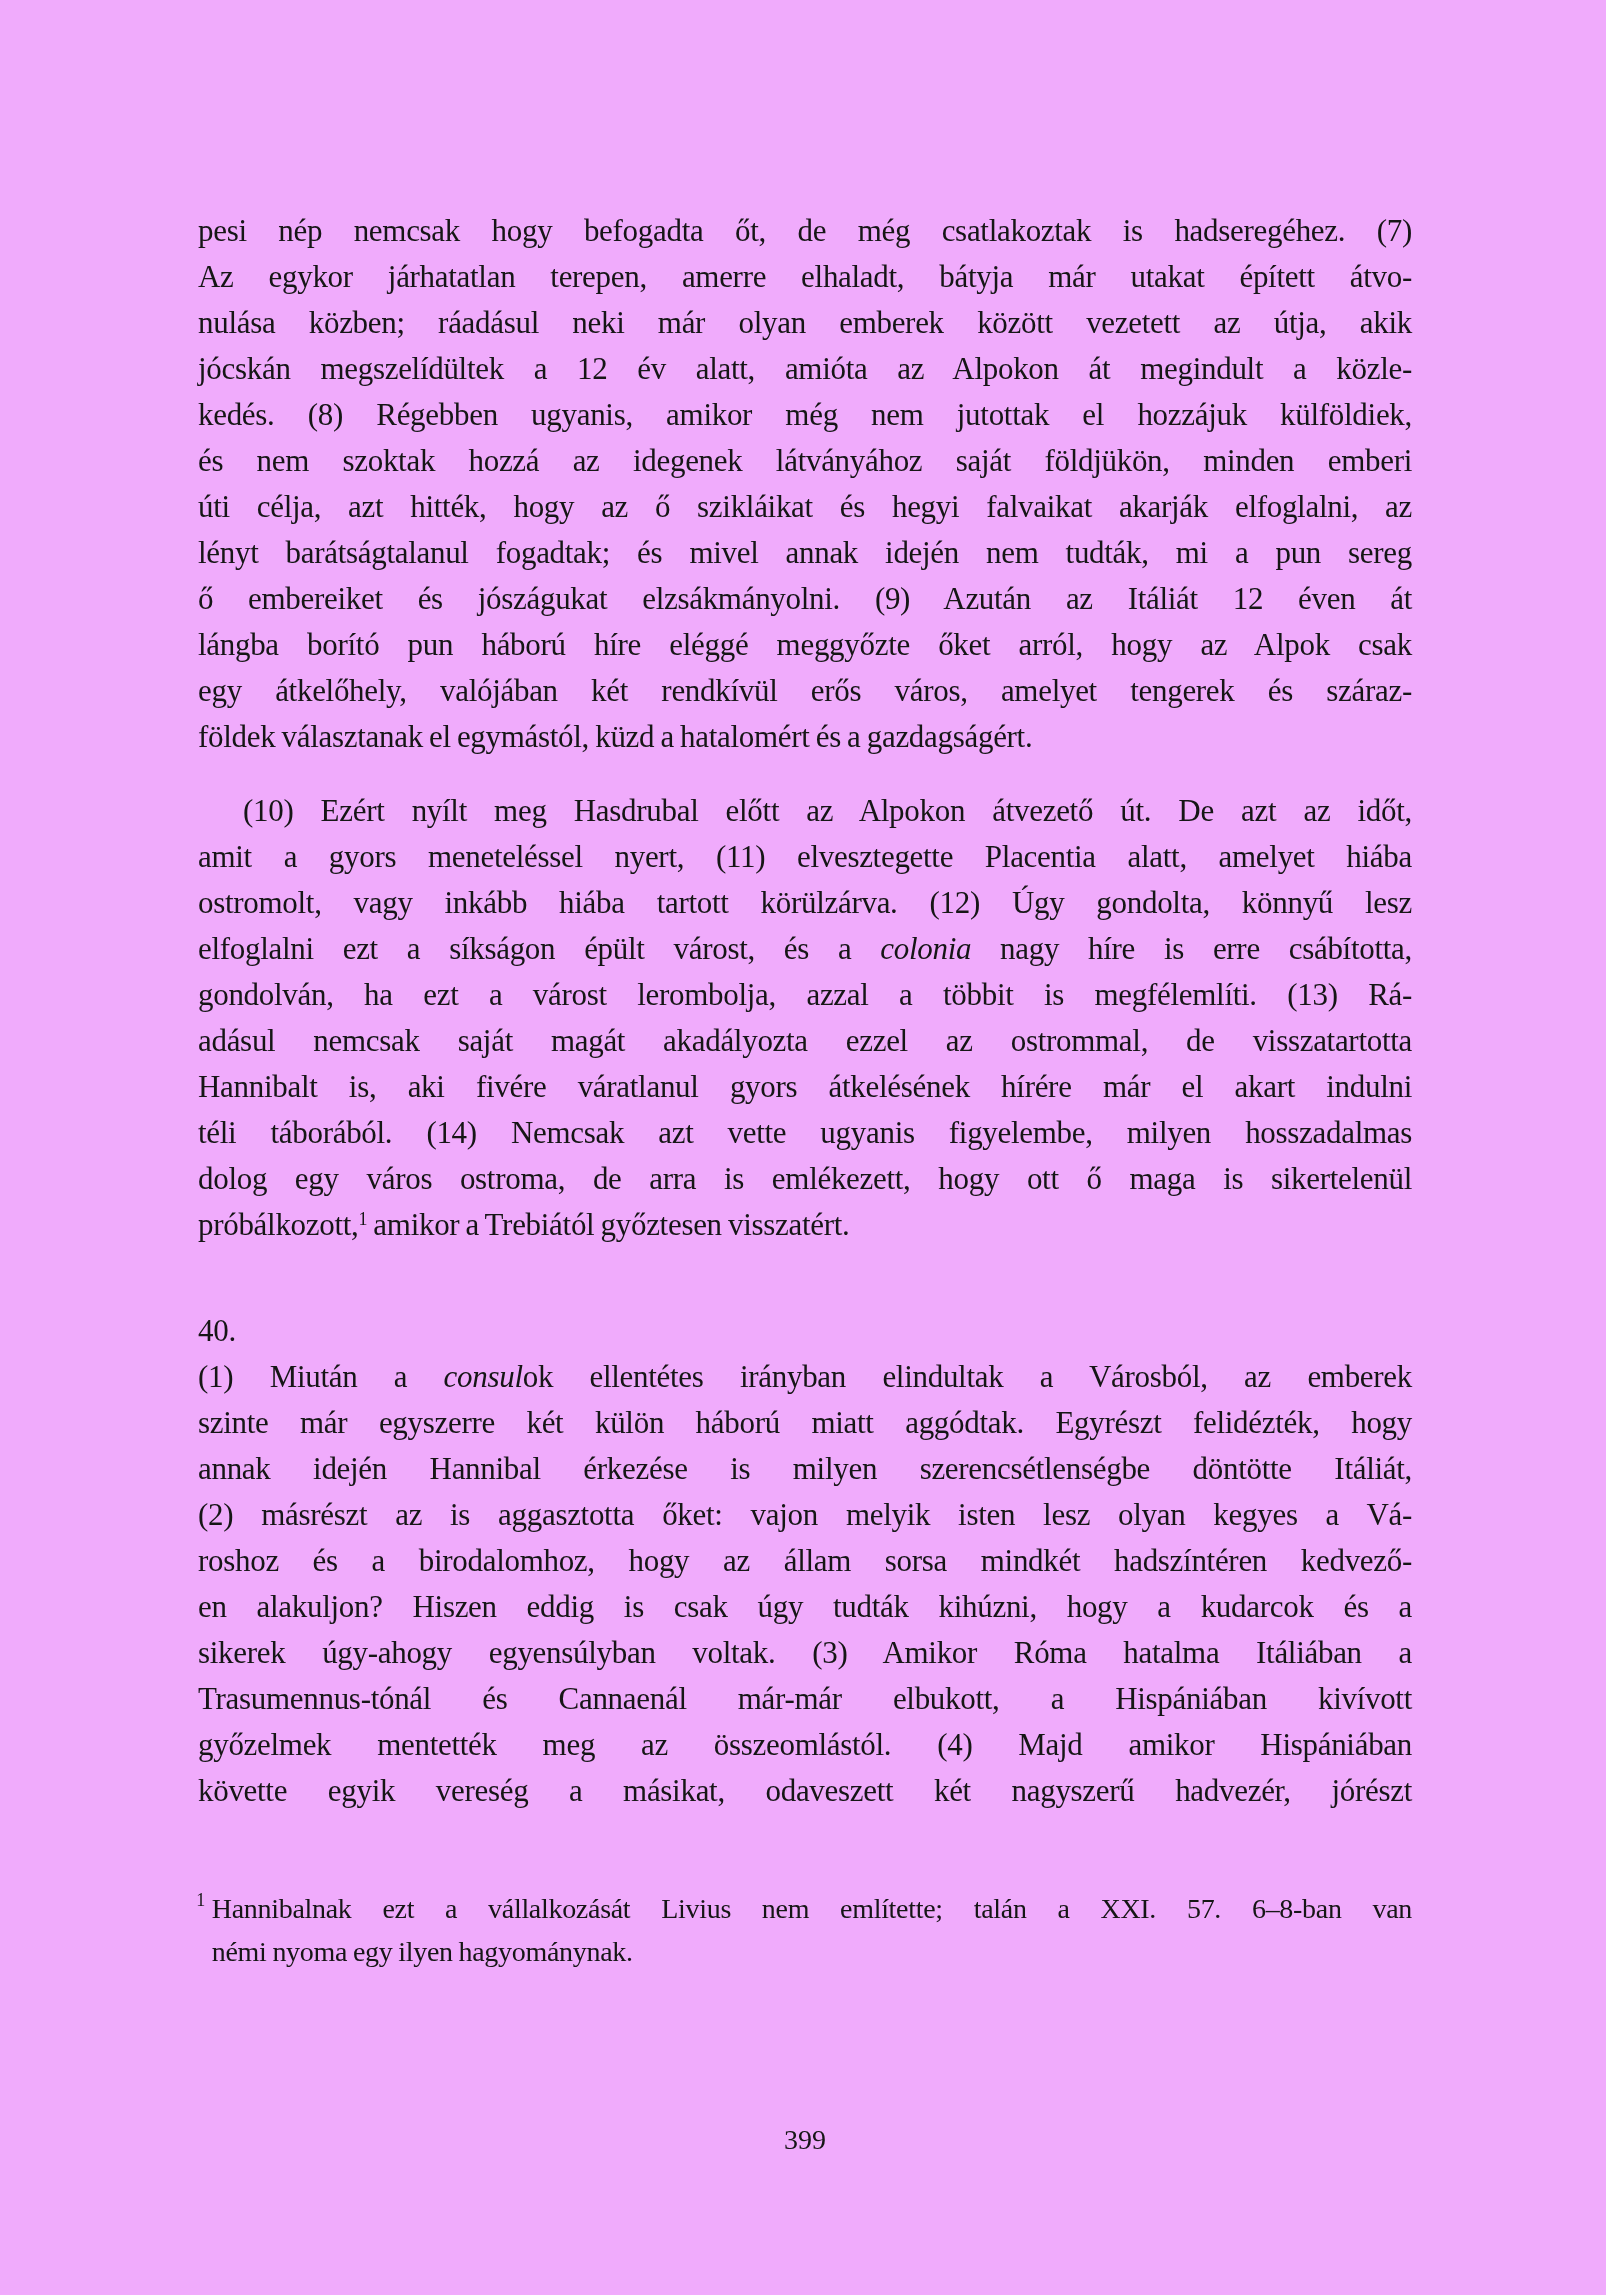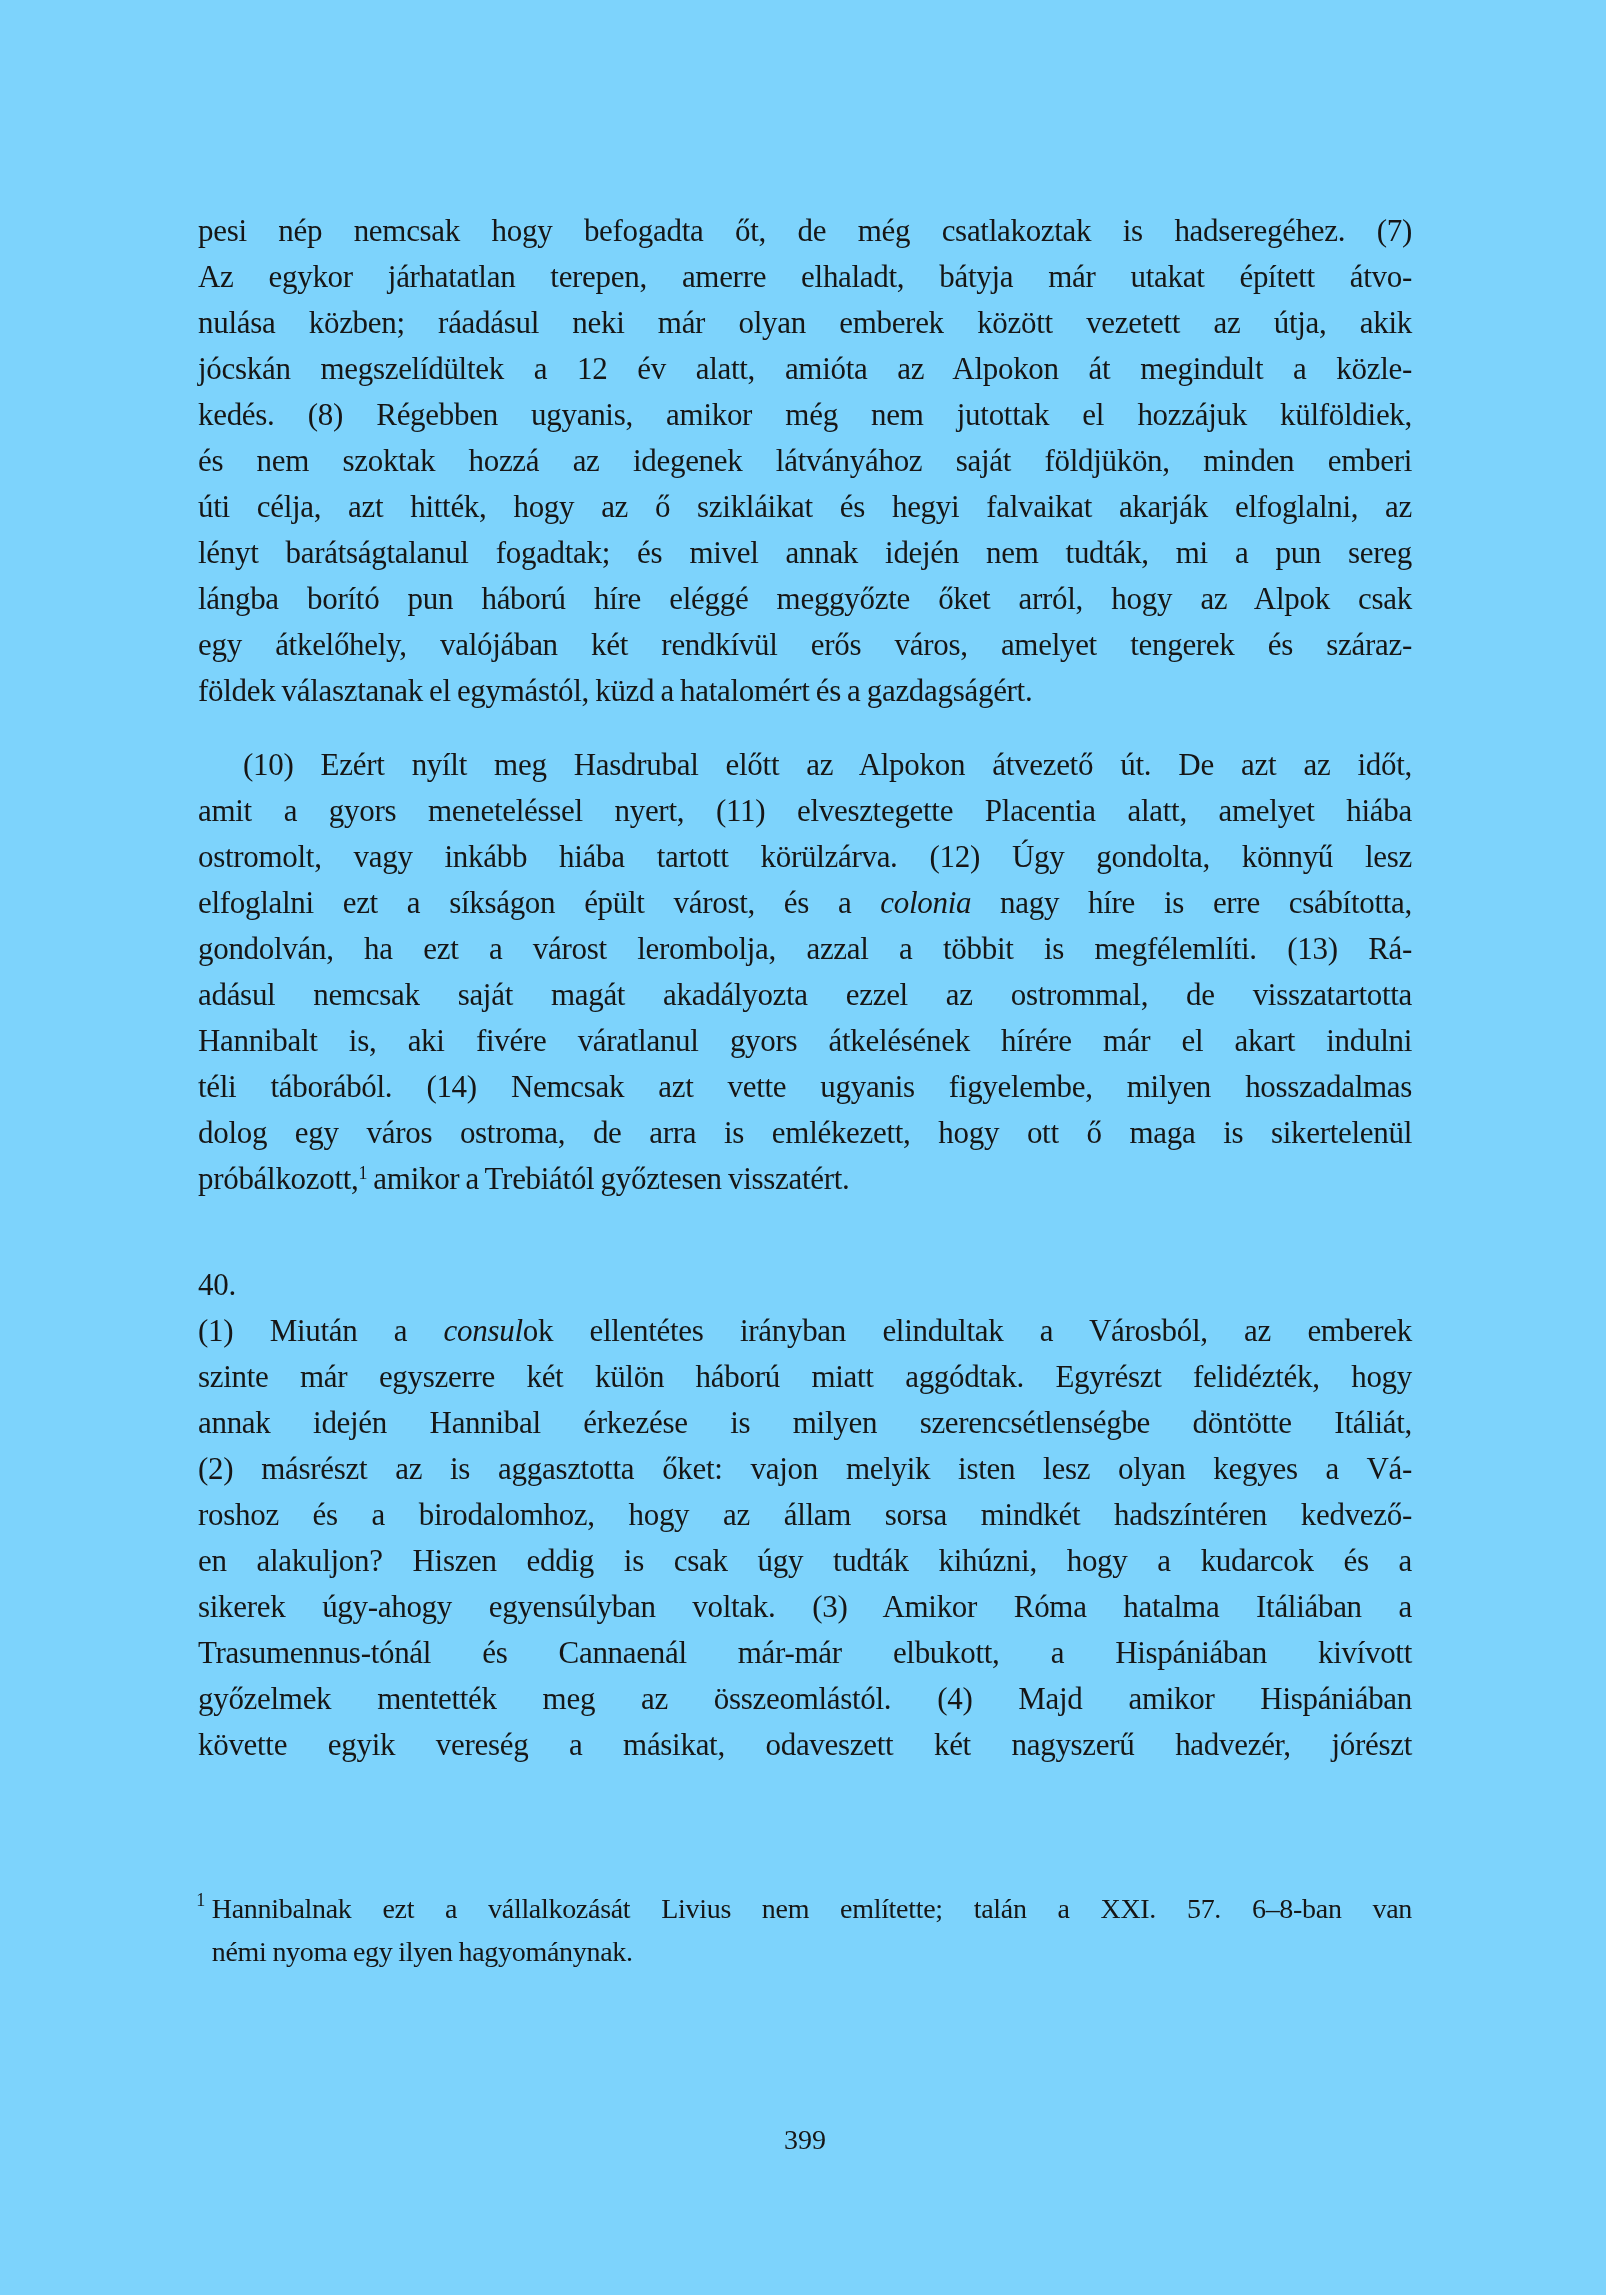--- a/index.html
+++ b/index.html
@@ -1,20 +1,20 @@
 <!DOCTYPE html>
 <html lang="hu" style="font-size:13.8px"><head>
 <meta charset="utf-8">
 <style>
   html, body { margin: 0; padding: 0; background: #e8e8e8; }
   .page {
     position: relative;
     width: 1607px;
     height: 2295px;
-    background: #7dd3fc;
+    background: #f0abfc;
     font-family: "Liberation Serif", "DejaVu Serif", serif;
     color: #161616;
     overflow: hidden;
   }
   .text-block {
     position: absolute;
     left: 198px;
     top: 208px;
     width: 1214px;
     font-size: 31px;
@@ -73,20 +73,21 @@
   <main class="text-block">
       <div class="block paragraph">
         <div class="line">pesi nép nemcsak hogy befogadta őt, de még csatlakoztak is hadseregéhez. (7)</div>
         <div class="line">Az egykor járhatatlan terepen, amerre elhaladt, bátyja már utakat épített átvo-</div>
         <div class="line">nulása közben; ráadásul neki már olyan emberek között vezetett az útja, akik</div>
         <div class="line">jócskán megszelídültek a 12 év alatt, amióta az Alpokon át megindult a közle-</div>
         <div class="line">kedés. (8) Régebben ugyanis, amikor még nem jutottak el hozzájuk külföldiek,</div>
         <div class="line">és nem szoktak hozzá az idegenek látványához saját földjükön, minden emberi</div>
         <div class="line">úti célja, azt hitték, hogy az ő szikláikat és hegyi falvaikat akarják elfoglalni, az</div>
         <div class="line">lényt barátságtalanul fogadtak; és mivel annak idején nem tudták, mi a pun sereg</div>
+        <div class="line">ő embereiket és jószágukat elzsákmányolni. (9) Azután az Itáliát 12 éven át</div>
         <div class="line">lángba borító pun háború híre eléggé meggyőzte őket arról, hogy az Alpok csak</div>
         <div class="line">egy átkelőhely, valójában két rendkívül erős város, amelyet tengerek és száraz-</div>
         <div class="line no-just">földek választanak el egymástól, küzd a hatalomért és a gazdagságért.</div>
       </div>
       <div class="block paragraph">
         <div class="line indent">(10) Ezért nyílt meg Hasdrubal előtt az Alpokon átvezető út. De azt az időt,</div>
         <div class="line">amit a gyors meneteléssel nyert, (11) elvesztegette Placentia alatt, amelyet hiába</div>
         <div class="line">ostromolt, vagy inkább hiába tartott körülzárva. (12) Úgy gondolta, könnyű lesz</div>
         <div class="line">elfoglalni ezt a síkságon épült várost, és a <i>colonia</i> nagy híre is erre csábította,</div>
         <div class="line">gondolván, ha ezt a várost lerombolja, azzal a többit is megfélemlíti. (13) Rá-</div>

